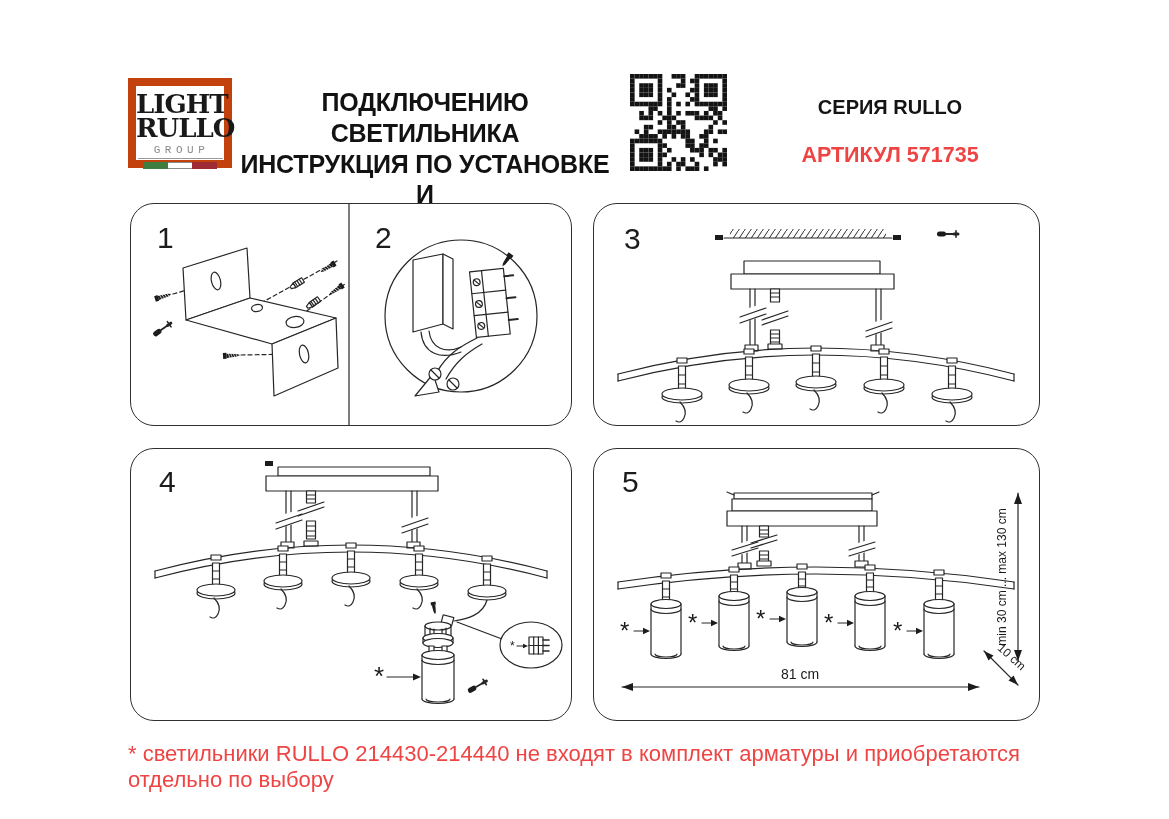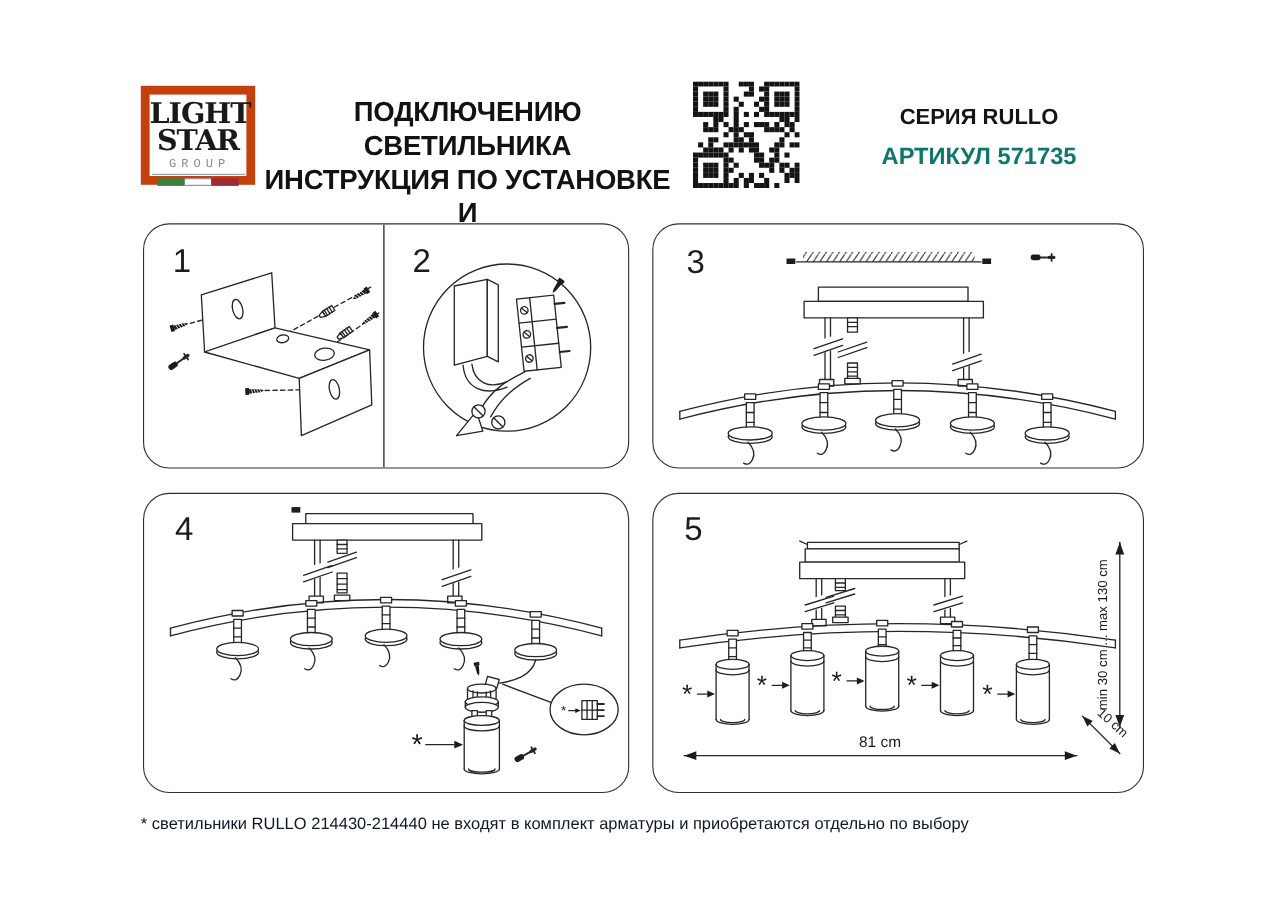--- a/index.html
+++ b/index.html
@@ -21,42 +21,42 @@
   .logo-flag .fg{flex:1;}
   .logo-flag .fw{flex:1;border-top:1px solid #8a8a8a;border-bottom:1px solid #8a8a8a;box-sizing:border-box;background:#fff;}
   .title{
     left:236px;top:87px;width:378px;text-align:center;font-weight:bold;
     font-size:25px;line-height:1.23;color:#121212;letter-spacing:-0.2px;
   }
   .qr{left:630px;top:74px;width:97px;height:97px;}
   .qr svg{width:100%;height:100%;}
   .series-block{left:788px;top:96px;width:204px;text-align:center;}
   .series-label{font-size:20px;font-weight:bold;color:#141414;}
-  .article-label{font-size:21.5px;font-weight:bold;color:#0f766e;margin-top:11px;}
+  .article-label{font-size:21.5px;font-weight:bold;color:#ef4444;margin-top:24px;}
   
   .panel{position:absolute;border:1.4px solid #303030;border-radius:24px;background:#fff;overflow:hidden;}
   #panel-12{left:130px;top:203px;width:440px;height:221px;}
   #panel-3 {left:593px;top:203px;width:445px;height:221px;}
   #panel-4 {left:130px;top:448px;width:440px;height:271px;}
   #panel-5 {left:593px;top:448px;width:445px;height:271px;}
   .step-num{position:absolute;font-size:30px;color:#1c1c1c;z-index:3;}
   .panel svg{position:absolute;left:0;top:0;}
   .ln{stroke:#262626;stroke-width:1.2;fill:none;stroke-linecap:round;stroke-linejoin:round;}
   .wh{fill:#ffffff;}
   .ink{fill:#1c1c1c;stroke:none;}
   text{font-family:"Liberation Sans",sans-serif;fill:#1a1a1a;stroke:none;}
   
-  .footer-note{left:128px;top:741px;width:960px;font-size:15px;color:#0f172a;}
+  .footer-note{left:128px;top:741px;width:960px;font-size:22px;color:#ef4444;}
 </style>
 </head>
 <body>
 
 <div class="abs logo-box">
   <div class="logo-word">LIGHT</div>
-  <div class="logo-word">STAR</div>
+  <div class="logo-word">RULLO</div>
   <div class="logo-group">GROUP</div>
   <div class="logo-flag">
     <div class="fg" style="background:#3e7e41"></div>
     <div class="fw"></div>
     <div class="fg" style="background:#9e2b33"></div>
   </div>
 </div>
 
 <div class="abs title">
   <div>ПОДКЛЮЧЕНИЮ СВЕТИЛЬНИКА</div>

